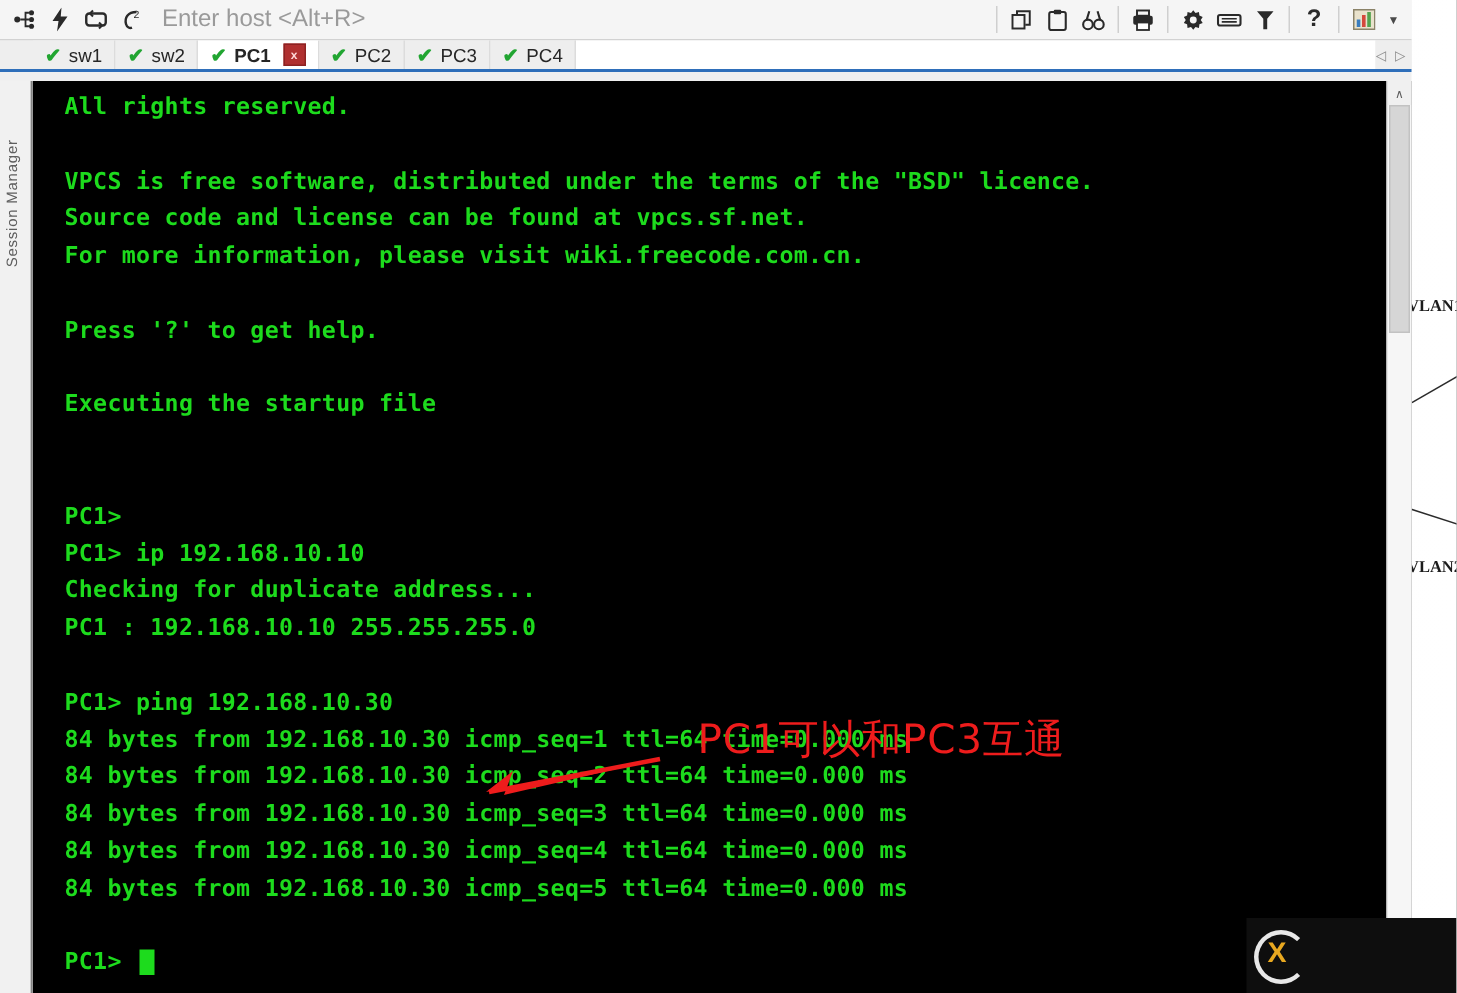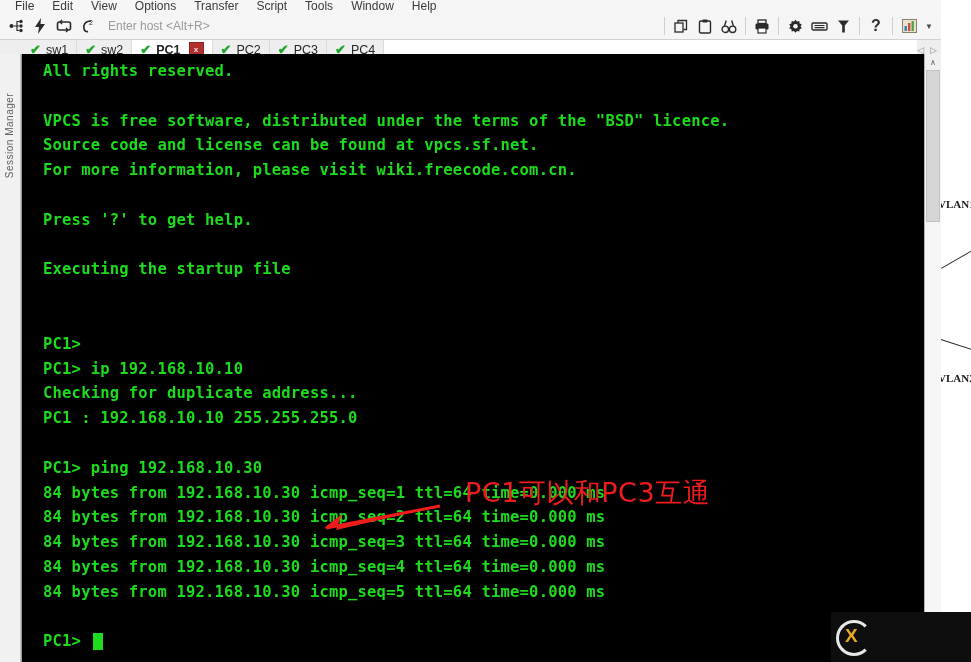--- a/index.html
+++ b/index.html
@@ -130,21 +130,21 @@
   .tb-sep {
     width: 1px; height: 18px;
     background: #cfcfcf;
     margin: 0 4px;
   }
   #host-field {
     flex: 1;
     height: 20px;
     display: flex;
     align-items: center;
-    font-size: 12px;
+    font-size: 16px;
     color: #9a9a9a;
     padding-left: 8px;
     white-space: nowrap;
     min-width: 0;
   }
   #host-dropdown {
     width: 16px; height: 20px;
     display: flex; align-items: center; justify-content: center;
     color: #4a4a4a;
     font-size: 8px;
@@ -321,31 +321,20 @@
 
 <div id="bg-diagram">
   <div class="vlan-label" style="left:938px; top:198px;">VLAN10</div>
   <div class="vlan-label" style="left:938px; top:372px;">VLAN20</div>
   <div class="diag-line" style="left:941px; top:268px; width:60px; transform: rotate(-30deg);"></div>
   <div class="diag-line" style="left:941px; top:339px; width:60px; transform: rotate(18deg);"></div>
 </div>
 
 <div id="crt-window">
 
-  <div id="menu-bar">
-    <div class="menu-item">File</div>
-    <div class="menu-item">Edit</div>
-    <div class="menu-item">View</div>
-    <div class="menu-item">Options</div>
-    <div class="menu-item">Transfer</div>
-    <div class="menu-item">Script</div>
-    <div class="menu-item">Tools</div>
-    <div class="menu-item">Window</div>
-    <div class="menu-item">Help</div>
-  </div>
 
   <div id="toolbar">
     <div class="tb-btn">
       <svg width="15" height="14" viewBox="0 0 15 14" aria-hidden="true">
         <circle cx="2.5" cy="7" r="2" fill="#2a2a2a"></circle>
         <circle cx="12" cy="2.5" r="1.7" fill="#2a2a2a"></circle>
         <circle cx="12" cy="7" r="1.7" fill="#2a2a2a"></circle>
         <circle cx="12" cy="11.5" r="1.7" fill="#2a2a2a"></circle>
         <path d="M4.5 7 H8 M8 7 V2.5 H10.3 M8 7 H10.3 M8 7 V11.5 H10.3" stroke="#2a2a2a" stroke-width="1.2" fill="none"></path>
       </svg>

